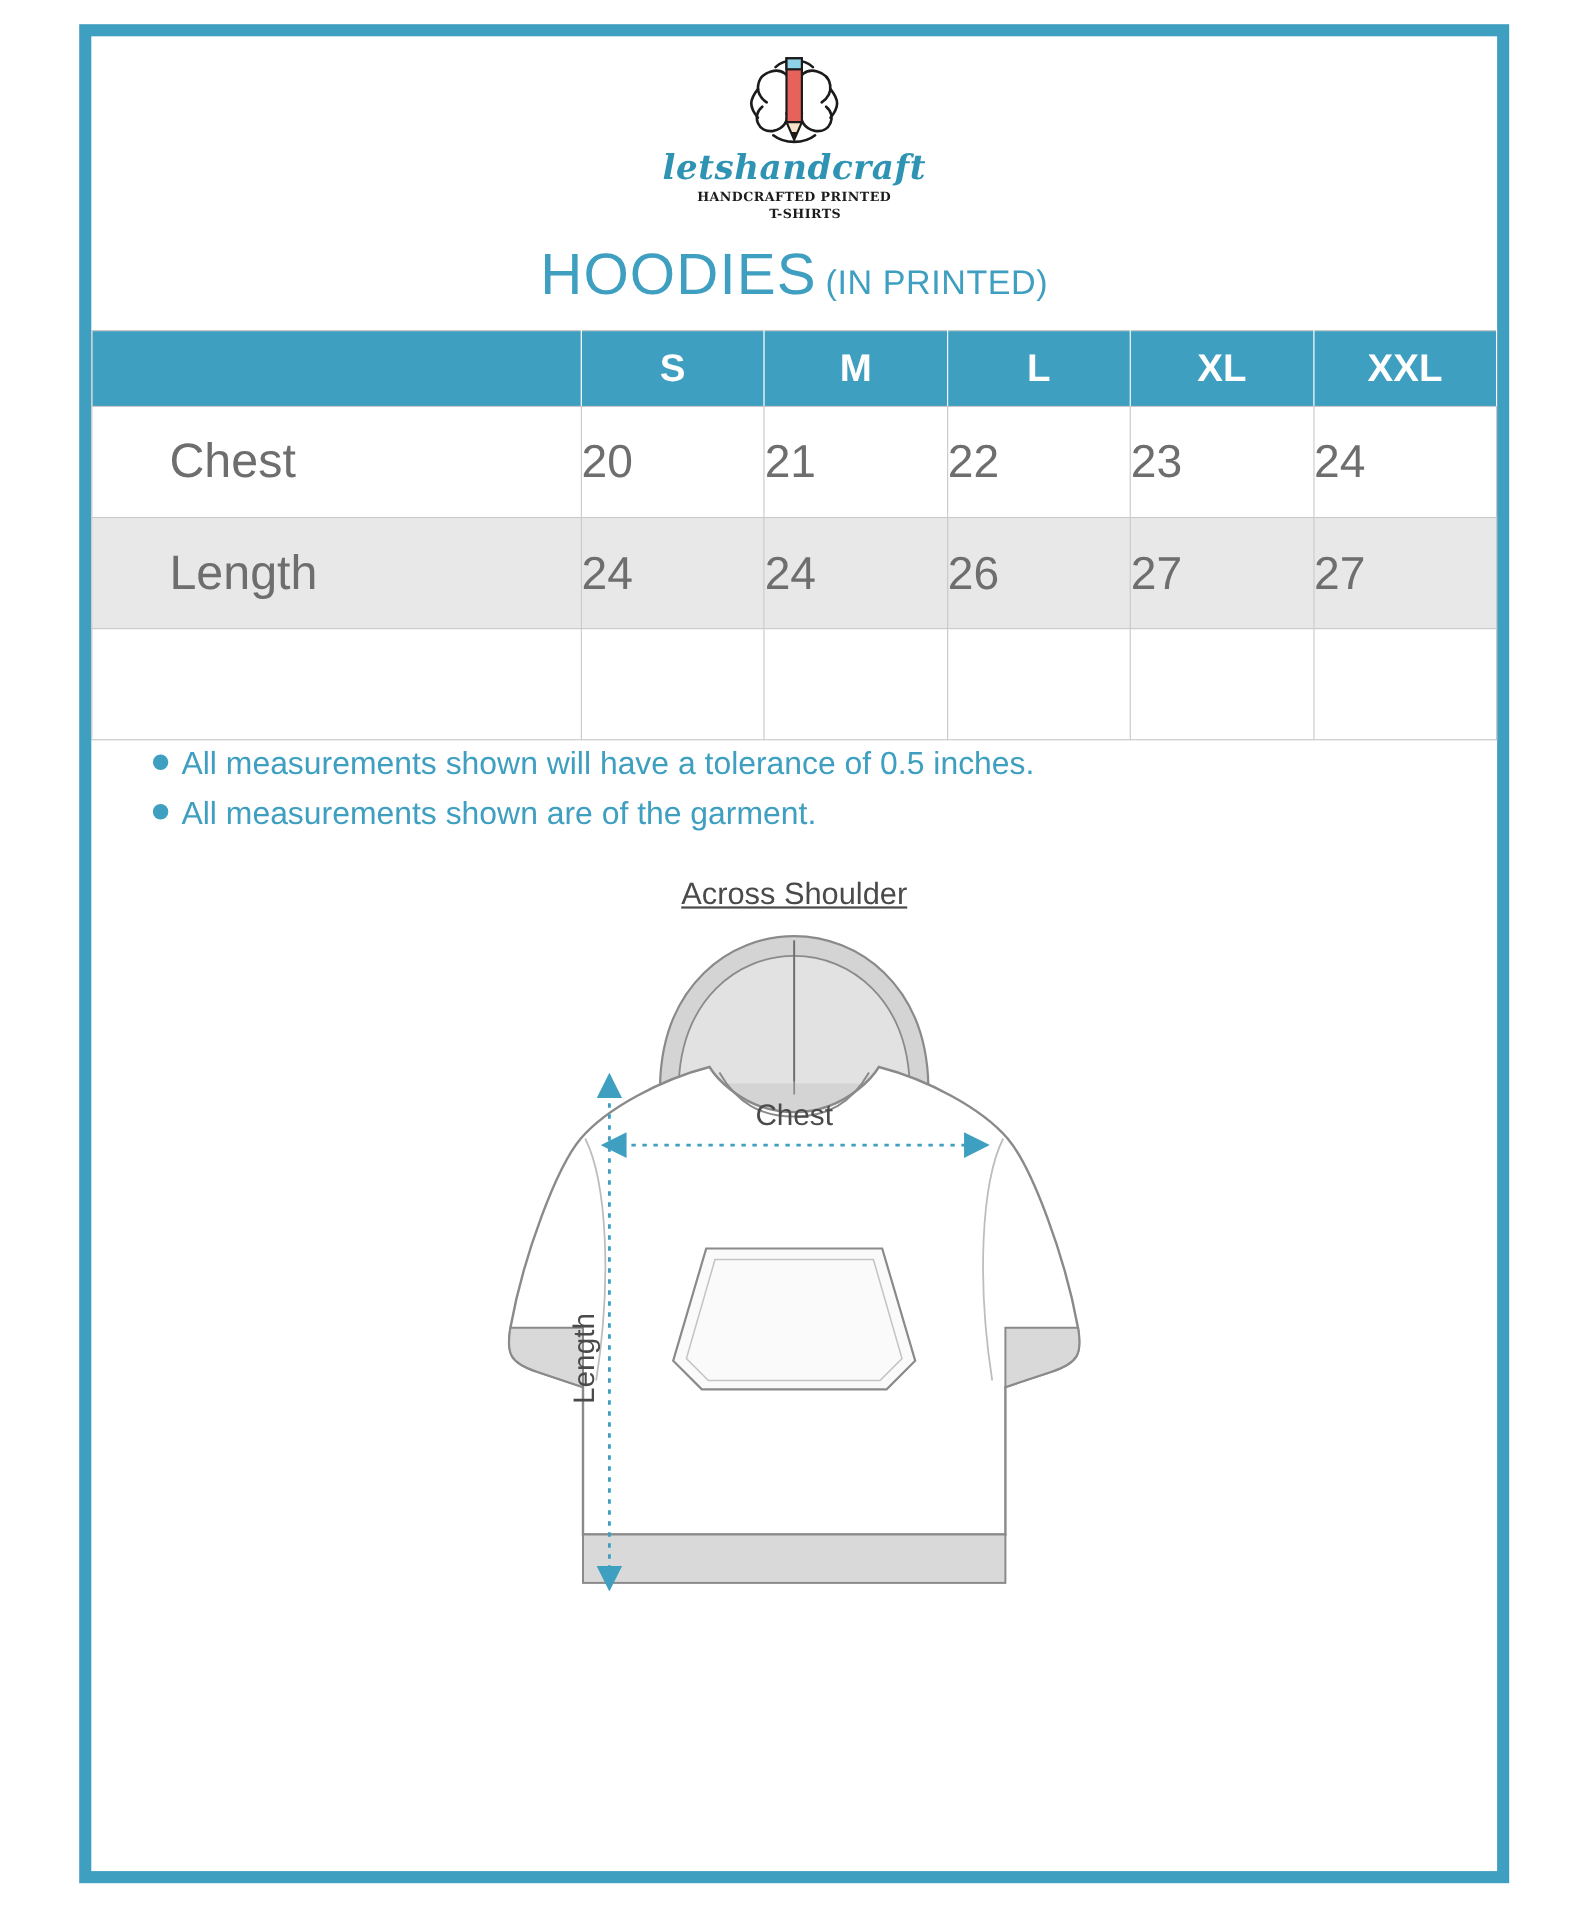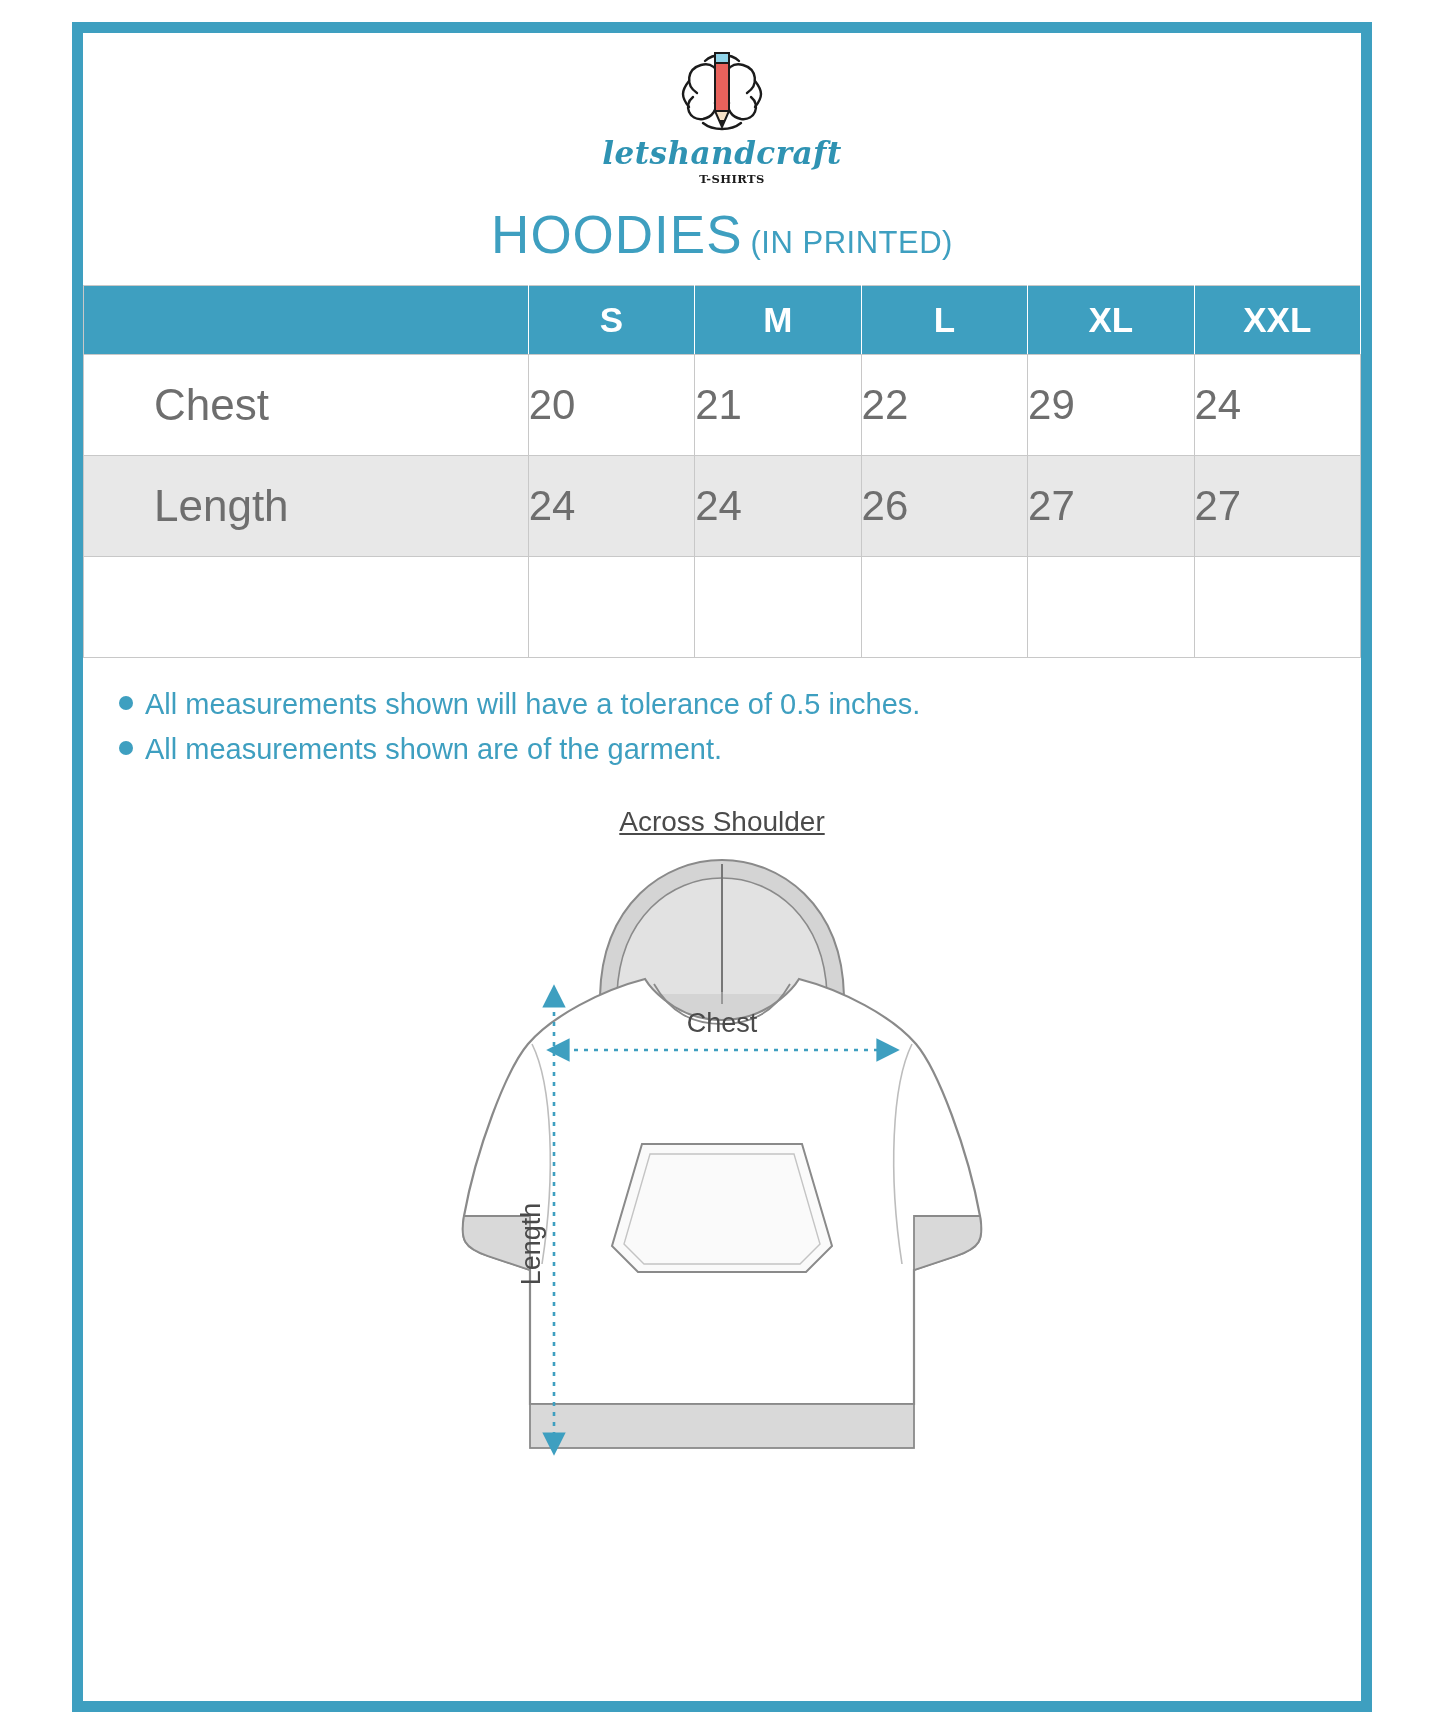--- a/index.html
+++ b/index.html
@@ -146,22 +146,21 @@
   tbody tr.alt td {
     background: #e8e8e8;
   }
   tbody tr.blank td {
     height: 100px;
     background: #ffffff;
   }
 
   
   .notes {
-    margin-top: 24px;
-    padding-left: 36px;
+    padding-left: 56px;
   }
   .note {
     display: flex;
     align-items: baseline;
     color: #3e9fc0;
     font-size: 29px;
     line-height: 1.55;
   }
   .note .bullet {
     width: 14px;
@@ -213,20 +212,21 @@
             <path d="M22 34 C14 44, 14 50, 22 60"></path>
             <path d="M88 34 C96 44, 96 50, 88 60"></path>
           </g>
           <rect x="48" y="6" width="14" height="58" fill="#e8625c" stroke="#1b1b1b" stroke-width="2"></rect>
           <rect x="48" y="6" width="14" height="10" fill="#8fd3e8" stroke="#1b1b1b" stroke-width="2"></rect>
           <polygon points="48,64 62,64 55,80" fill="#f6e2c8" stroke="#1b1b1b" stroke-width="2"></polygon>
           <polygon points="51.5,73 58.5,73 55,80" fill="#1b1b1b"></polygon>
         </svg>
       </div>
       <div class="logo-brand">letshandcraft</div>
+      <div class="logo-sub1">HANDCRAFTED PRINTED</div>
       <div class="logo-sub2">T-SHIRTS</div>
     </div>
 
     <div class="title-row">
       <span class="title-main">HOODIES</span><span class="title-sub">(IN PRINTED)</span>
     </div>
 
     <table class="size-table">
       <colgroup>
         <col class="col-label">
@@ -245,21 +245,21 @@
           <th class="size-col">XL</th>
           <th class="size-col">XXL</th>
         </tr>
       </thead>
       <tbody>
         <tr>
           <td class="row-label">Chest</td>
           <td>20</td>
           <td>21</td>
           <td>22</td>
-          <td>29</td>
+          <td>23</td>
           <td>24</td>
         </tr>
         <tr class="alt">
           <td class="row-label">Length</td>
           <td>24</td>
           <td>24</td>
           <td>26</td>
           <td>27</td>
           <td>27</td>
         </tr>

